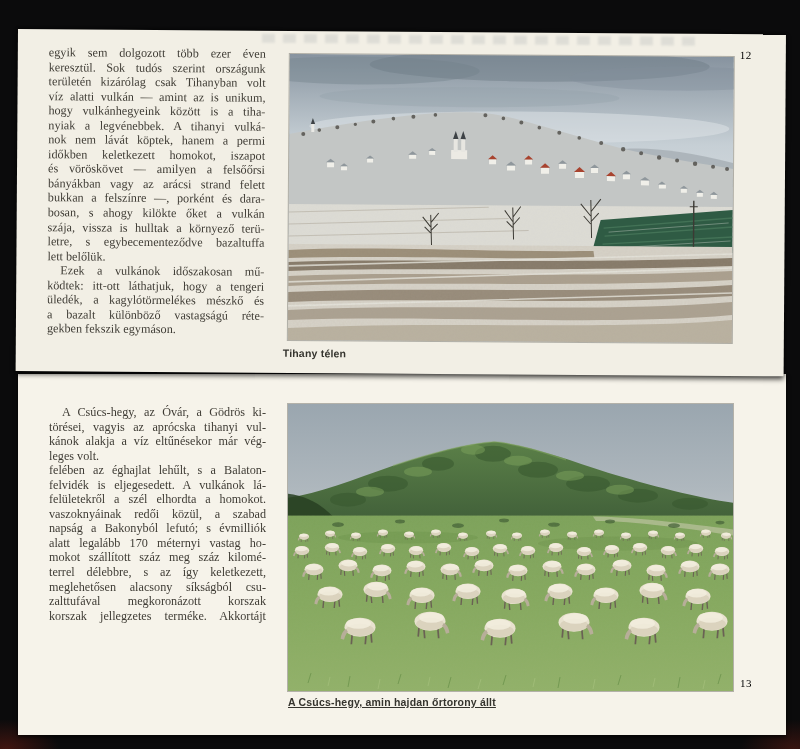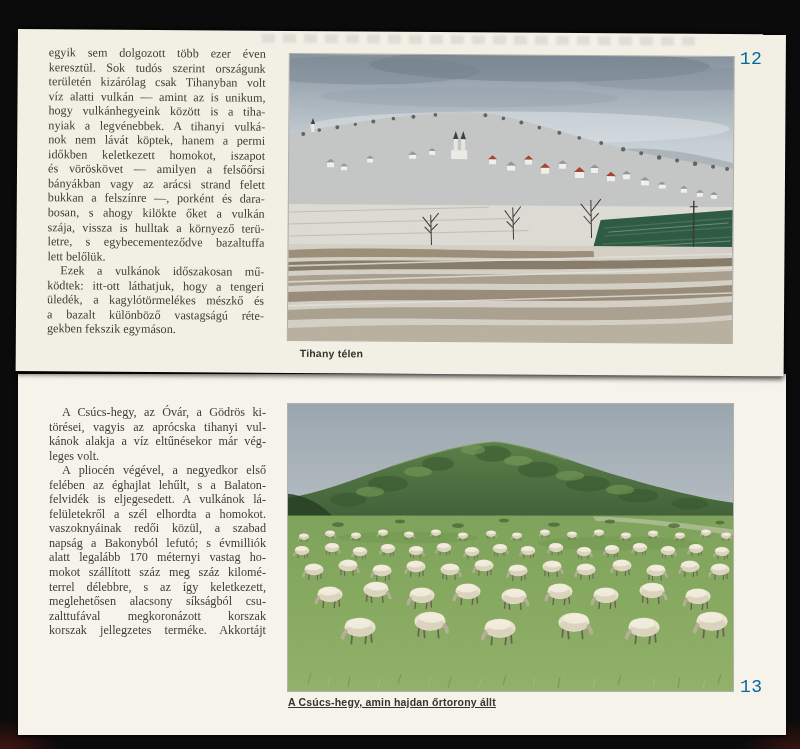--- a/index.html
+++ b/index.html
@@ -25,22 +25,22 @@
     box-shadow:0 2px 4px rgba(0,0,0,.7);
   }
 
   .ghost{
     position:absolute;left:244px;top:3px;width:436px;height:9px;opacity:.14;
     background:repeating-linear-gradient(90deg, #6c7884 0 13px, transparent 13px 21px);
     filter:blur(1.3px);
   }
 
   .pageno{
-    position:absolute;font-family:Liberation Mono, monospace;
-    font-size:18px;color:#0369a1;letter-spacing:.5px;
+    position:absolute;font-family:Liberation Serif, serif;
+    font-size:11px;color:#000000;letter-spacing:.5px;
   }
   .pageno-top{left:722px;top:15px;}
   .pageno-bottom{left:722px;top:303px;}
 
   .textcol{
     position:absolute;left:31px;width:217px;
     color:#3f3c35;font-size:12.2px;
   }
   .textcol-top{top:16px;}
   .textcol-bottom{top:31px;}
@@ -50,21 +50,21 @@
 
   .photo{position:absolute;background:#cfd3d4;outline:1px solid rgba(55,55,50,.35);}
   .photo-top{left:272px;top:23px;width:444px;height:286px;}
   .photo-bottom{left:270px;top:30px;width:445px;height:287px;}
   .photo svg{display:block;width:100%;height:100%;}
 
   .caption{
     position:absolute;font-family:"Liberation Sans", sans-serif;
     font-weight:bold;font-size:10.5px;color:#35342e;letter-spacing:.2px;
   }
-  .cap-top{left:284px;top:316px;}
+  .cap-top{left:267px;top:316px;}
   .cap-bottom{left:270px;top:322px;text-decoration:underline;}
 </style>
 </head>
 <body>
 
 <div class="backdrop">
 
   <div class="page page-top">
     <div class="ghost"></div>
     <div class="pageno pageno-top">12</div>
@@ -249,21 +249,20 @@
 
   <div class="page page-bottom">
     <div class="pageno pageno-bottom">13</div>
 
     <div class="textcol textcol-bottom">
 
     <div class="ln j ind">A Csúcs-hegy, az Óvár, a Gödrös ki-</div>
         <div class="ln j">törései, vagyis az aprócska tihanyi vul-</div>
         <div class="ln j">kánok alakja a víz eltűnésekor már vég-</div>
         <div class="ln">leges volt.</div>
-        <div class="ln j ind">A pliocén végével, a negyedkor első</div>
         <div class="ln j">felében az éghajlat lehűlt, s a Balaton-</div>
         <div class="ln j">felvidék is eljegesedett. A vulkánok lá-</div>
         <div class="ln j">felületekről a szél elhordta a homokot.</div>
         <div class="ln j">vaszoknyáinak redői közül, a szabad</div>
         <div class="ln j">napság a Bakonyból lefutó; s évmilliók</div>
         <div class="ln j">alatt legalább 170 méternyi vastag ho-</div>
         <div class="ln j">mokot szállított száz meg száz kilomé-</div>
         <div class="ln j">terrel délebbre, s az így keletkezett,</div>
         <div class="ln j">meglehetősen alacsony síkságból csu-</div>
         <div class="ln j">zalttufával megkoronázott korszak</div>

